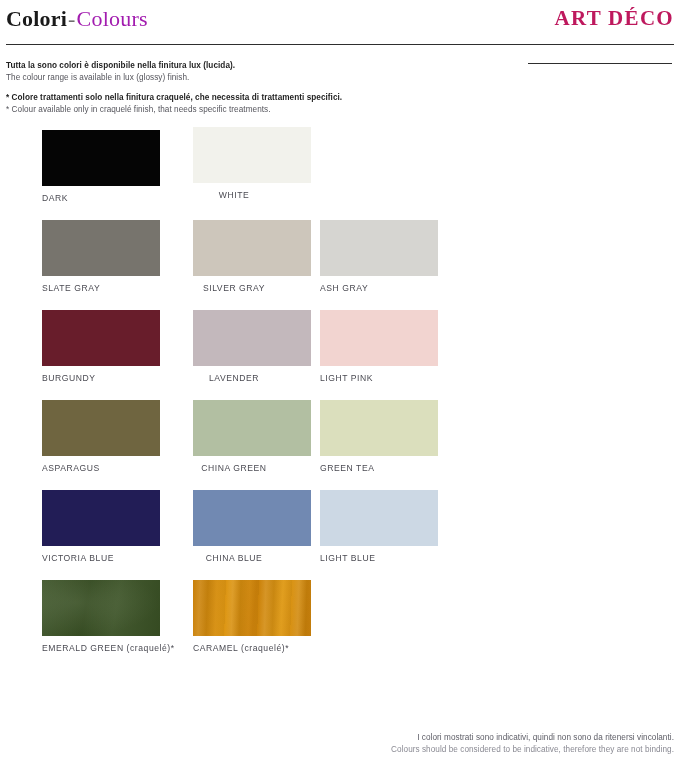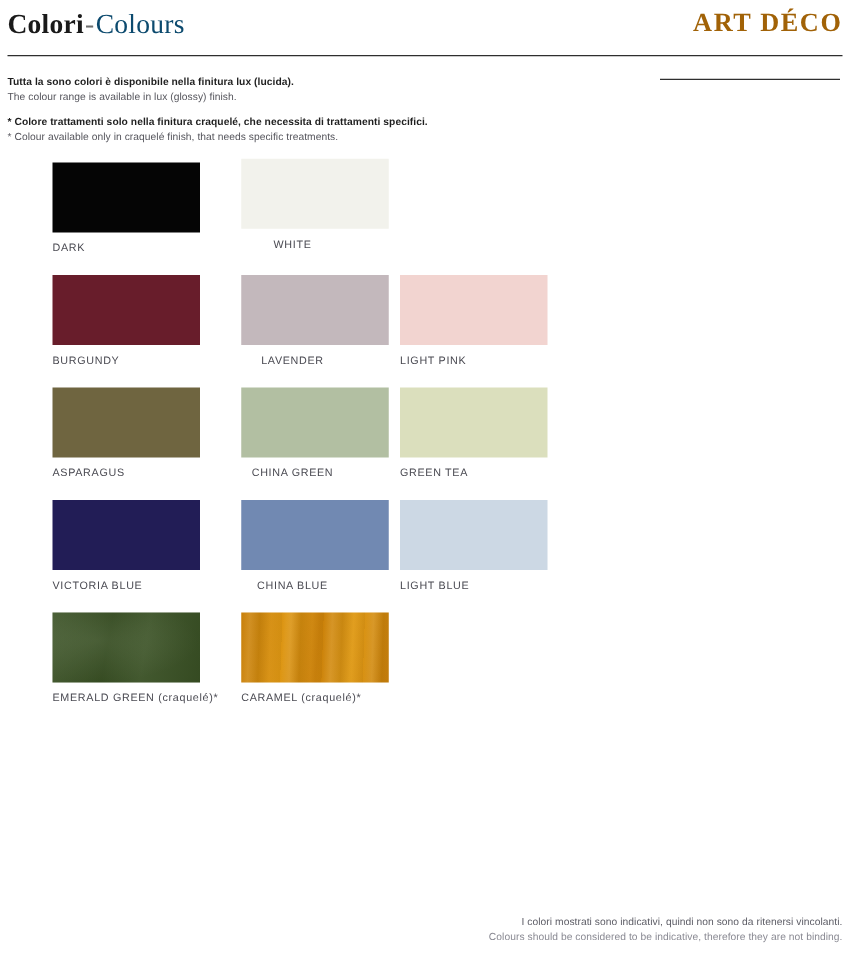--- a/index.html
+++ b/index.html
@@ -37,31 +37,31 @@
     font-weight: 700;
     color: #1a1a1a;
   }
   .title-sep {
     font-weight: 400;
     color: #6e6e6e;
     padding: 0 1px;
   }
   .title-en {
     font-weight: 400;
-    color: #0c4a6e;
+    color: #a21caf;
   }
   .brand-logo {
     position: absolute;
     right: 6px;
     top: 6px;
     font-family: "Liberation Serif", serif;
     font-weight: 700;
     font-size: 21px;
     letter-spacing: 1.3px;
-    color: #a16207;
+    color: #be185d;
     white-space: nowrap;
   }
   .rule-main {
     position: absolute;
     left: 6px;
     top: 44px;
     width: 668px;
     height: 0;
     border-top: 1.3px solid #2e2e2e;
   }
@@ -189,20 +189,34 @@
         <div class="swatch-chip" style="background: rgb(5, 5, 5);"></div>
         <div class="swatch-label">DARK</div>
       </div>
       <div class="swatch-cell col-1 cell-raised">
         <div class="swatch-chip" style="background: rgb(242, 242, 236);"></div>
         <div class="swatch-label">WHITE</div>
       </div>
     </div>
     <div class="swatch-row">
       <div class="swatch-cell col-0">
+        <div class="swatch-chip" style="background: rgb(119, 116, 109);"></div>
+        <div class="swatch-label">SLATE GRAY</div>
+      </div>
+      <div class="swatch-cell col-1">
+        <div class="swatch-chip" style="background: rgb(205, 198, 187);"></div>
+        <div class="swatch-label">SILVER GRAY</div>
+      </div>
+      <div class="swatch-cell col-2">
+        <div class="swatch-chip" style="background: rgb(214, 213, 209);"></div>
+        <div class="swatch-label">ASH GRAY</div>
+      </div>
+    </div>
+    <div class="swatch-row">
+      <div class="swatch-cell col-0">
         <div class="swatch-chip" style="background: rgb(104, 29, 43);"></div>
         <div class="swatch-label">BURGUNDY</div>
       </div>
       <div class="swatch-cell col-1">
         <div class="swatch-chip" style="background: rgb(195, 184, 188);"></div>
         <div class="swatch-label">LAVENDER</div>
       </div>
       <div class="swatch-cell col-2">
         <div class="swatch-chip" style="background: rgb(242, 212, 208);"></div>
         <div class="swatch-label">LIGHT PINK</div>

